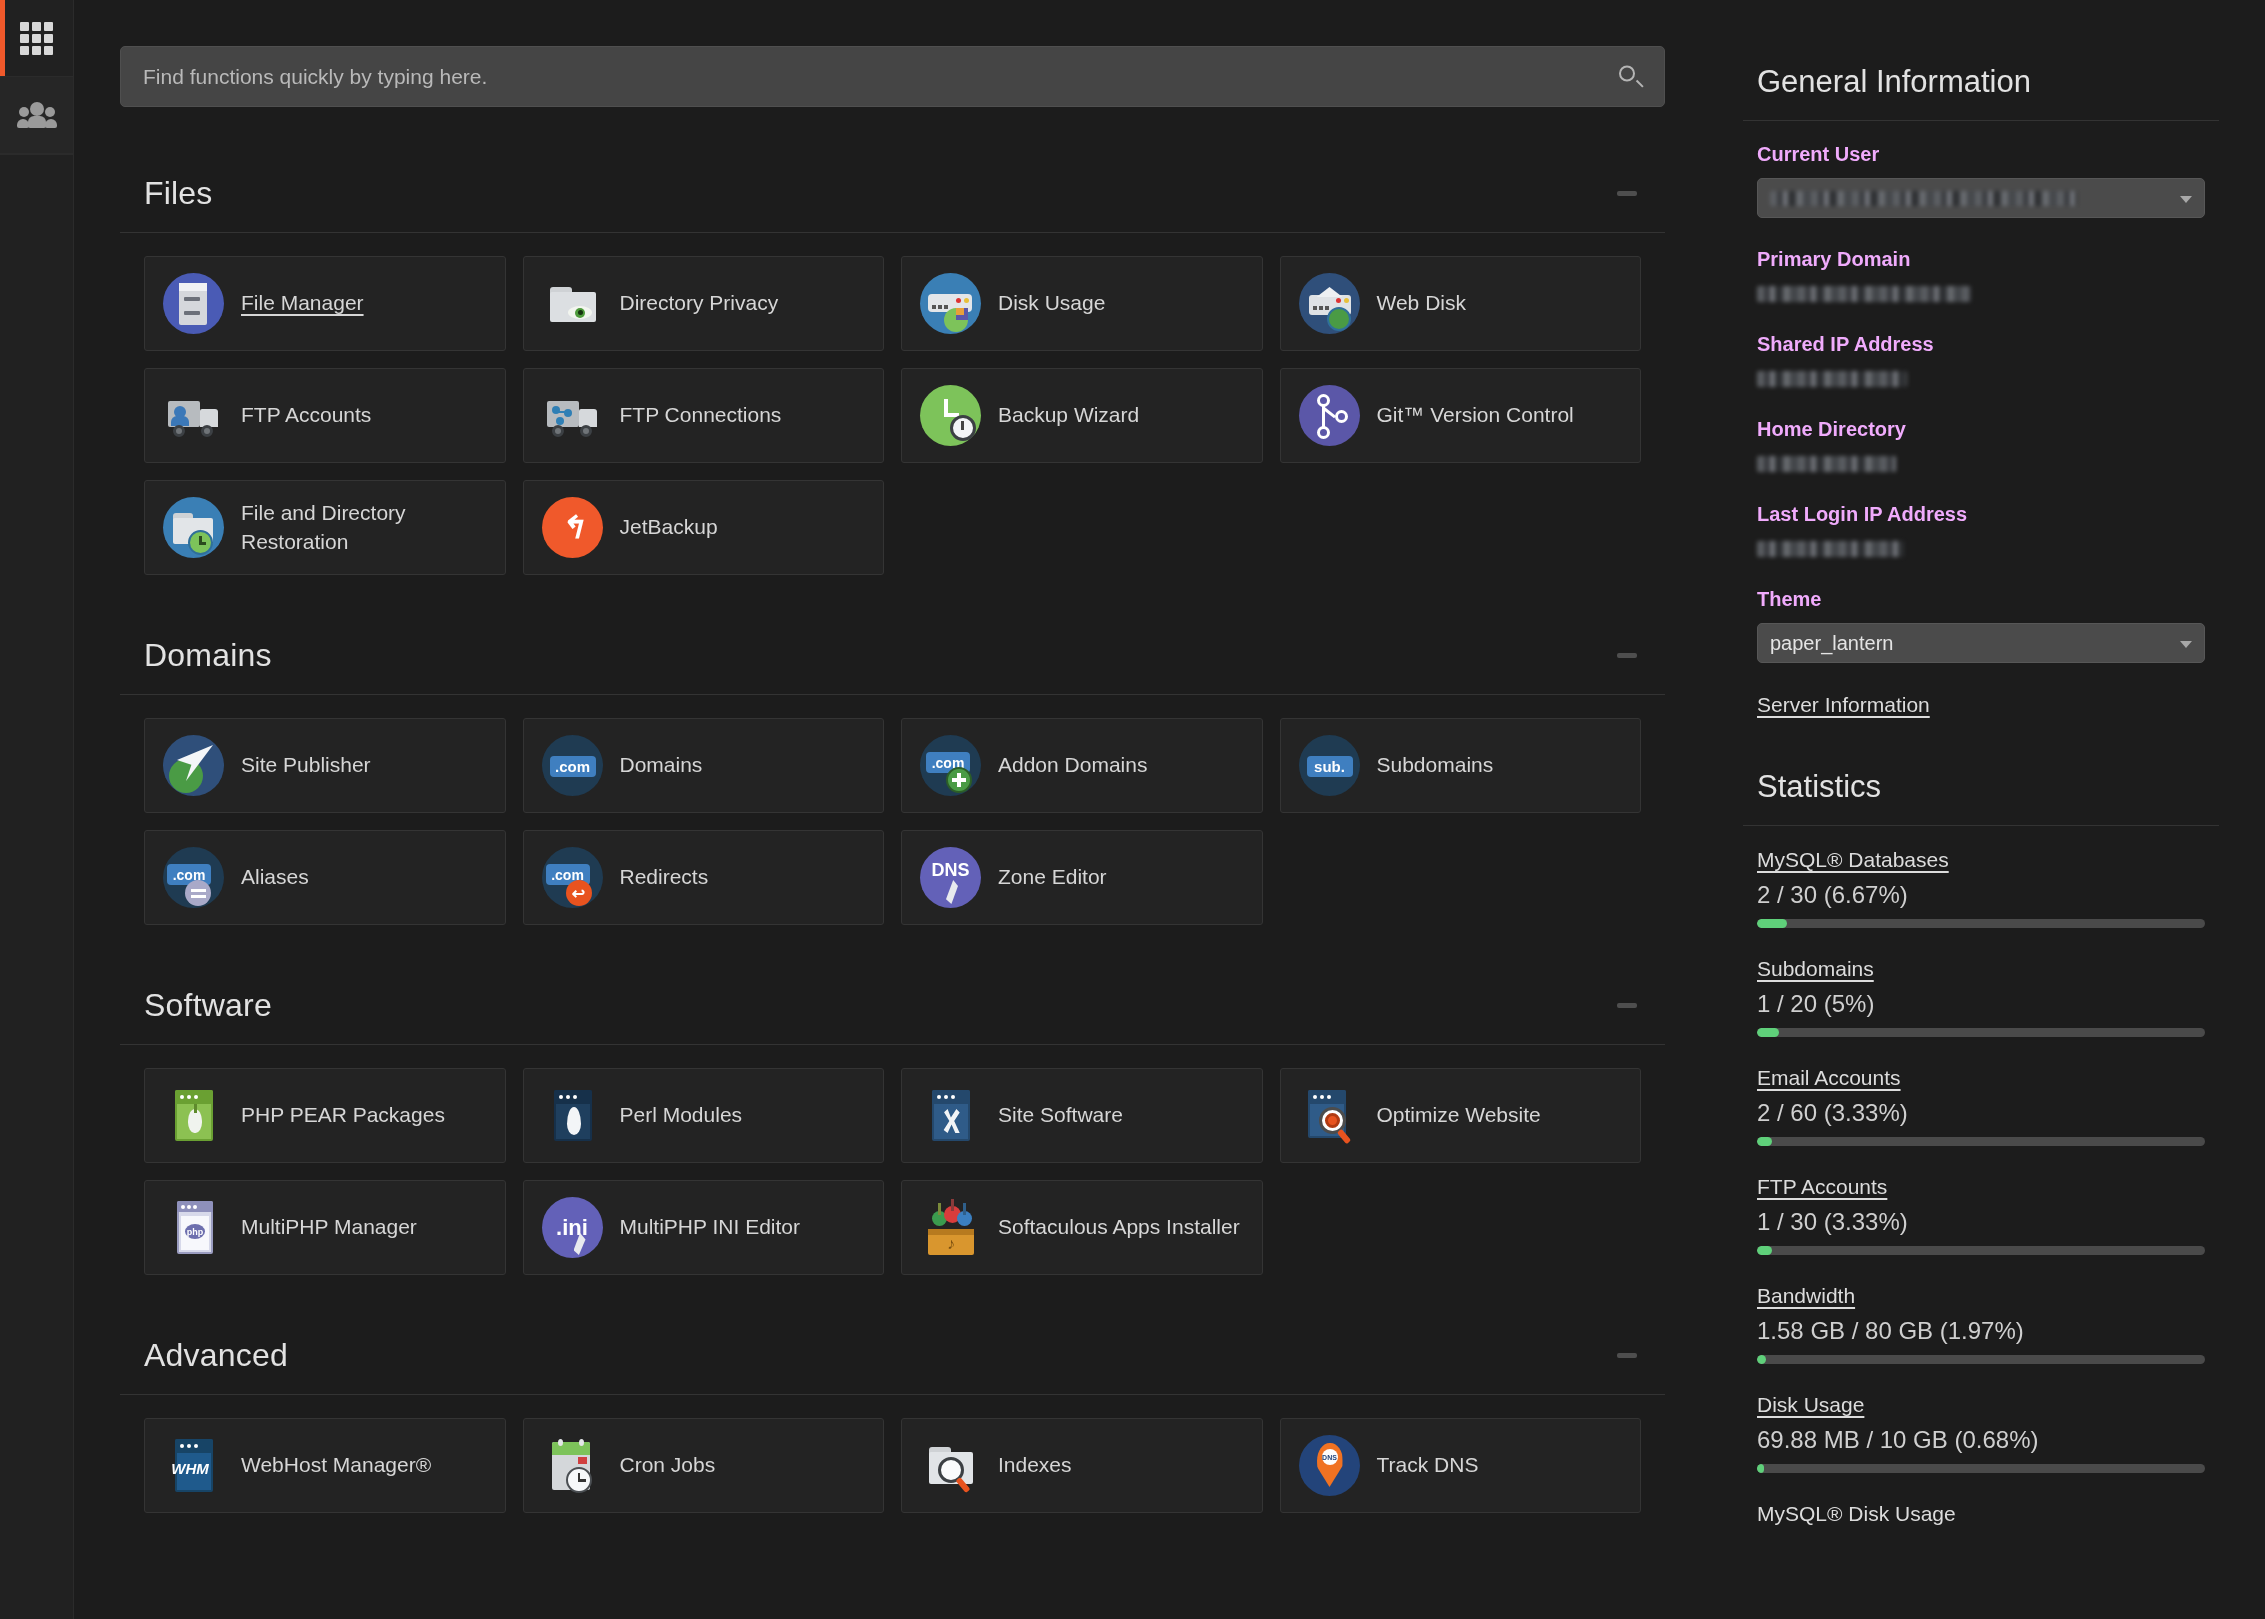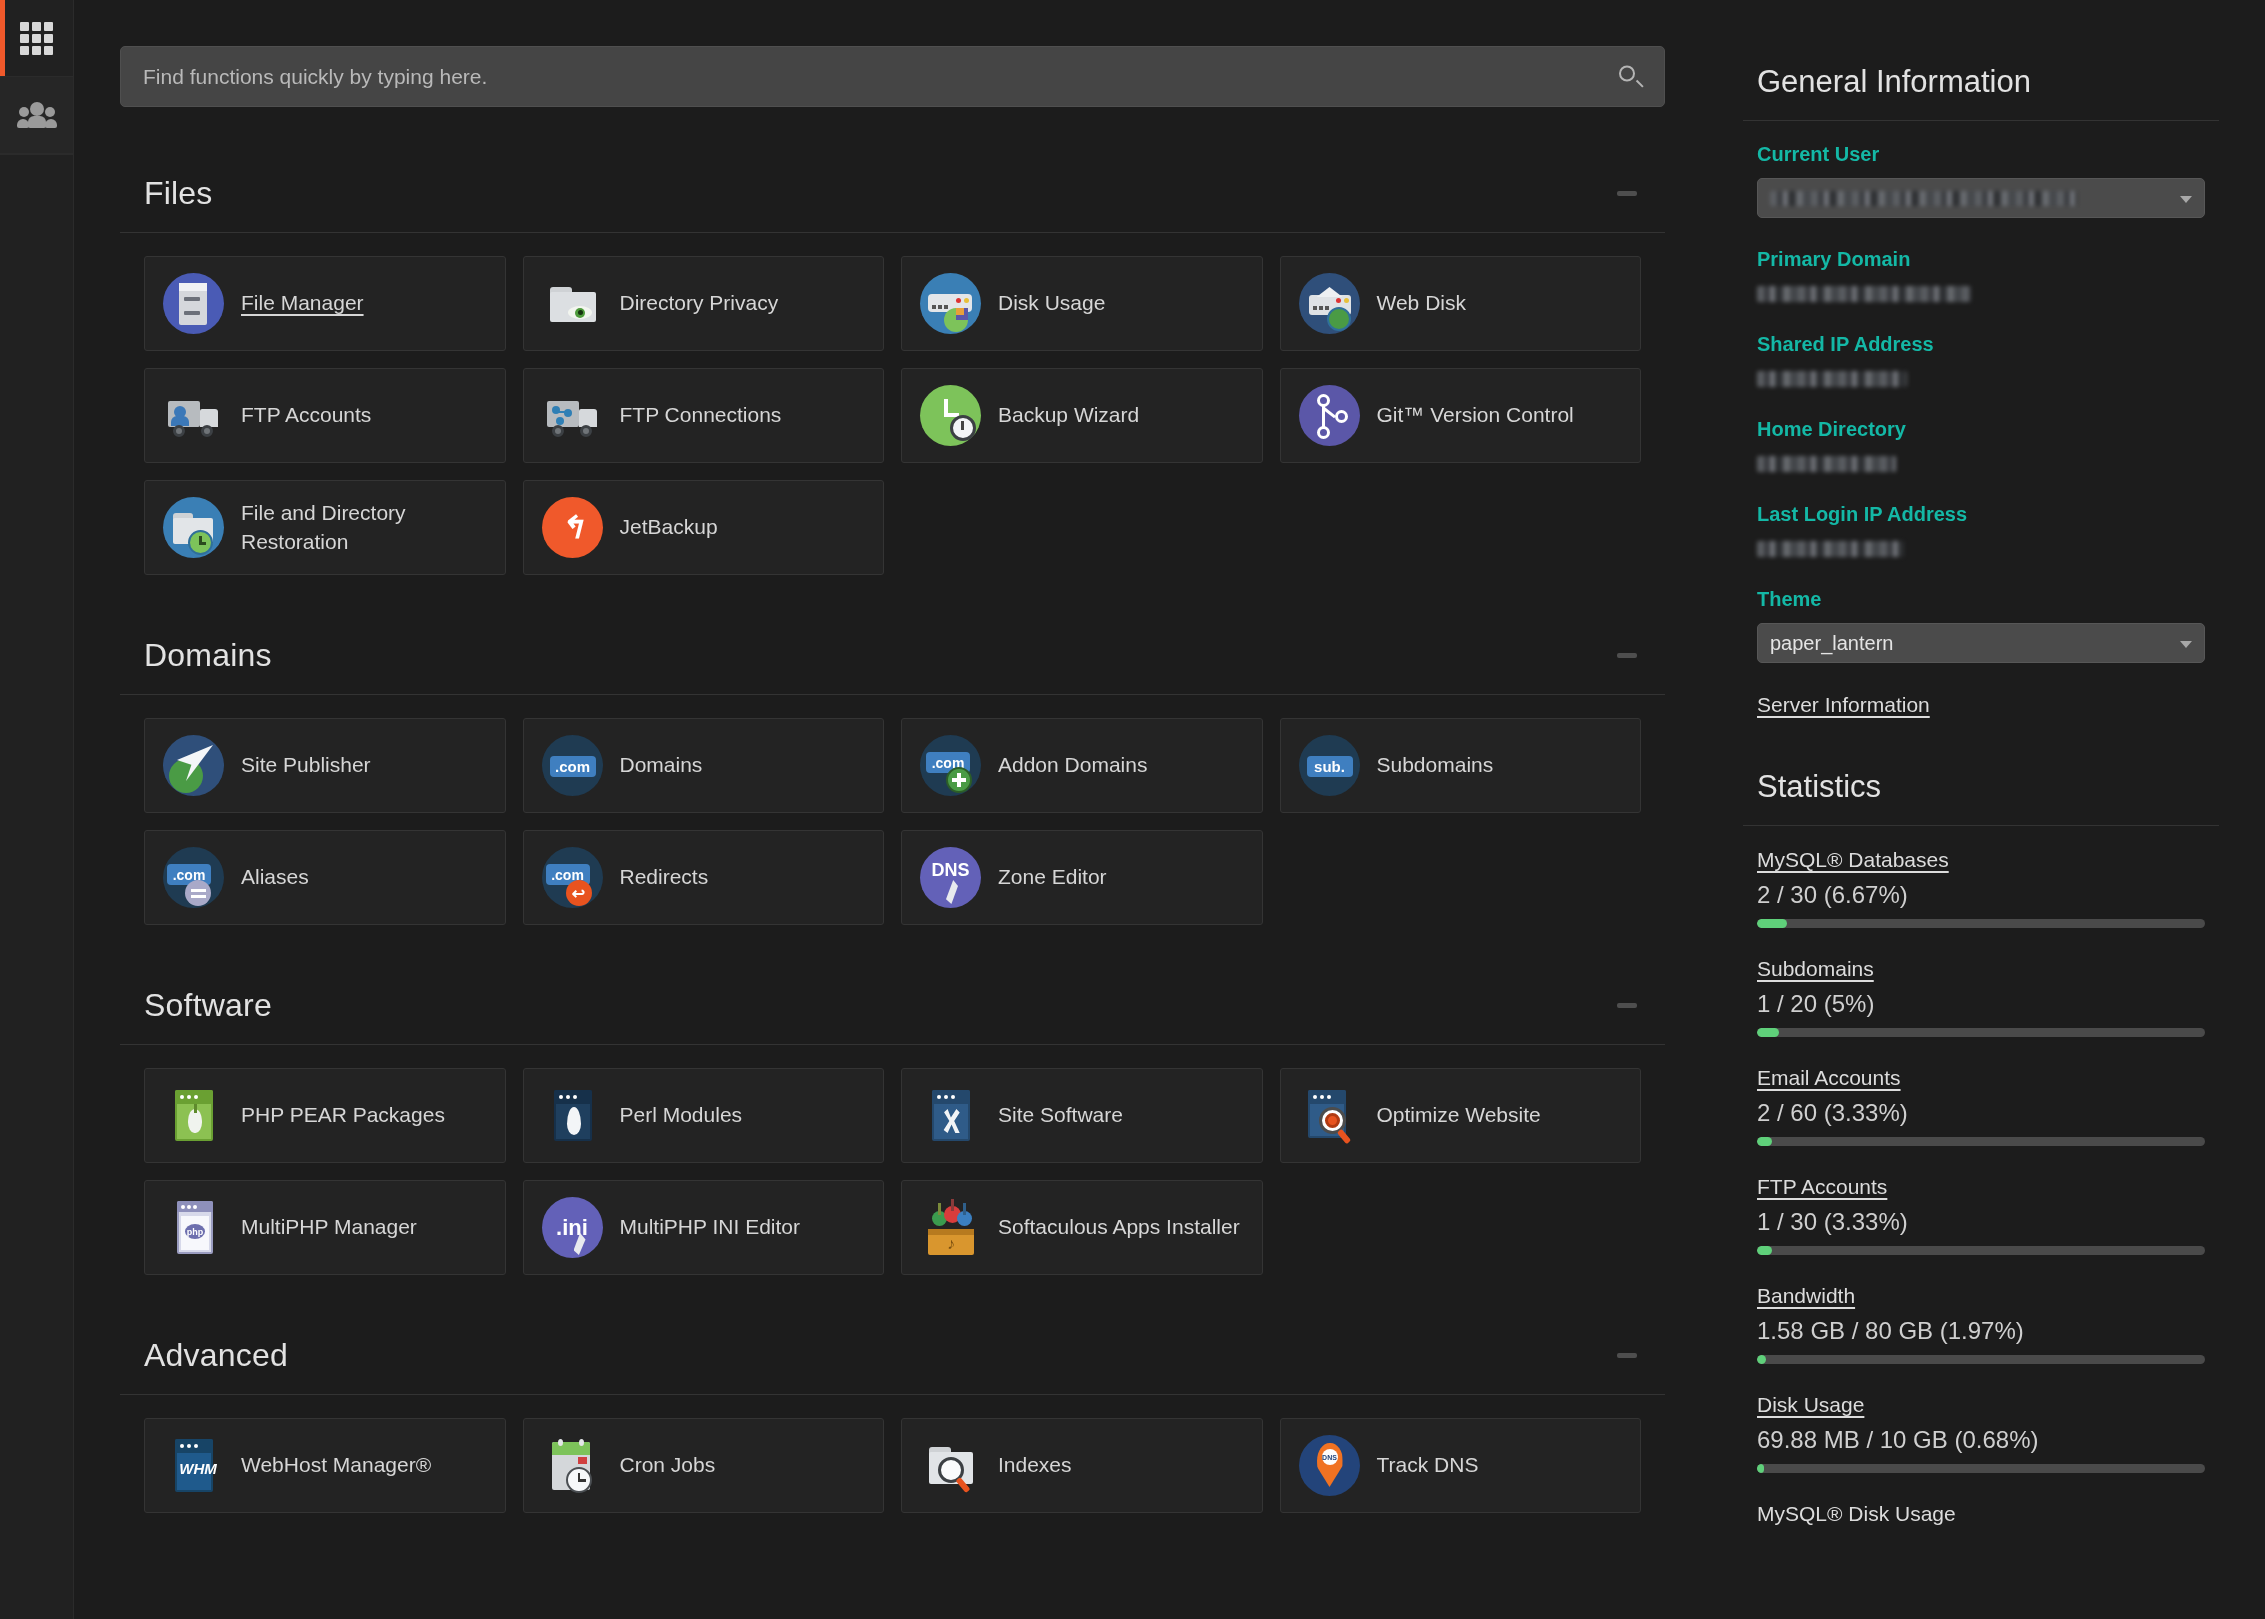--- a/index.html
+++ b/index.html
@@ -118,21 +118,21 @@
     overflow: hidden;
   }
   .panel { margin-bottom: 34px; }
   .panel-head {
     padding: 18px 14px 20px 14px;
     border-bottom: 1px solid #333;
   }
   .panel-title { color: #e2e2e2; font-size: 31px; font-weight: 400; }
   .panel-body { padding: 22px 14px 0 14px; }
   .field-label {
-    color: #14b8a6; font-size: 20px; font-weight: bold;
+    color: #f0abfc; font-size: 20px; font-weight: bold;
     margin-bottom: 12px;
   }
   .field-value {
     font-size: 20px; color: #cfcfcf; margin-bottom: 28px;
     height: 22px; display: flex; align-items: center;
   }
   .redacted {
     display: inline-block; height: 16px; border-radius: 2px;
     background:
       repeating-linear-gradient(90deg,
@@ -578,21 +578,21 @@
       <div class="tiles">
 
         <a class="tile">
           <span class="tico">
             <span class="sq" style="left:12px;top:4px;width:38px;height:53px;background:#1f5a8c;border:2px solid #174466;border-radius:2px;"></span>
             <span class="winbar" style="background:#174466;left:12px;top:4px;width:38px;">
               <i style="left:5px;"></i>
                 <i style="left:12px;"></i>
                 <i style="left:19px;"></i>
             </span>
-            <span class="ico-txt" style="left:16px;top:22px;width:38px;height:22px;font-size:15px;font-style:italic;">WHM</span>
+            <span class="ico-txt" style="left:8px;top:22px;width:38px;height:22px;font-size:15px;font-style:italic;">WHM</span>
           </span>
           <span class="tile-label">WebHost Manager®</span>
         </a>
 
         <a class="tile">
           <span class="tico">
             <span class="sq" style="left:10px;top:7px;width:38px;height:48px;background:#d4d7da;border-radius:2px;"></span>
             <span class="sq" style="left:10px;top:7px;width:38px;height:13px;background:#7dc35a;border-radius:2px 2px 0 0;"></span>
             <span class="badge" style="left:16px;top:4px;width:5px;height:7px;background:#e4e6e8;"></span>
             <span class="badge" style="left:37px;top:4px;width:5px;height:7px;background:#e4e6e8;"></span>

